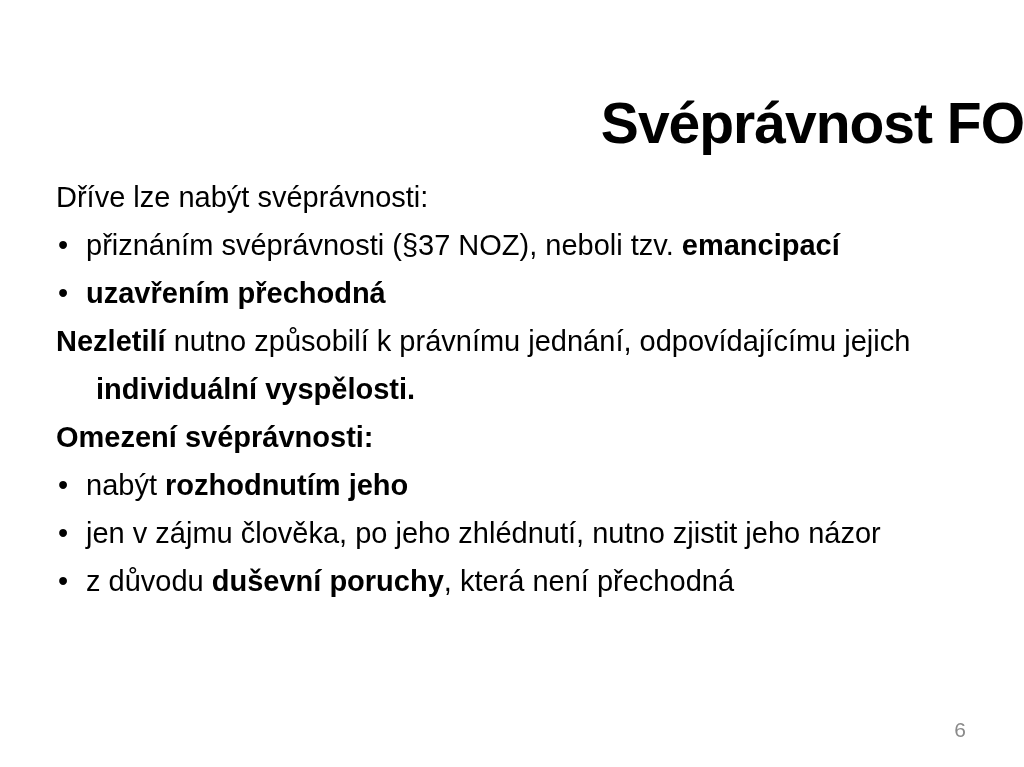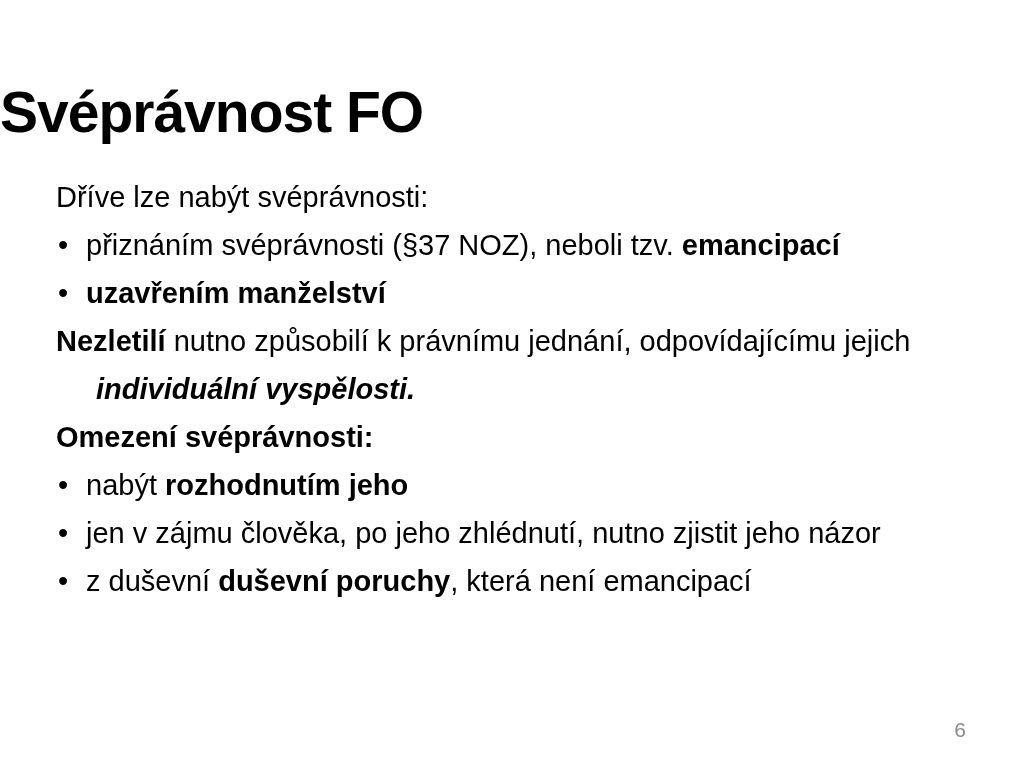--- a/index.html
+++ b/index.html
@@ -11,24 +11,24 @@
     position: relative;
     width: 1024px;
     height: 767px;
     background: #ffffff;
     overflow: hidden;
     font-family: "Liberation Sans", sans-serif;
     color: #000000;
   }
   .title {
     position: absolute;
-    top: 41px;
+    top: 52px;
     left: 0;
     width: 100%;
-    text-align: left;
+    text-align: right;
     font-weight: 700;
     font-size: 57px;
     line-height: 66px;
     letter-spacing: -1px;
     color: #000000;
   }
   .body-block {
     position: absolute;
     top: 173px;
     left: 56px;
@@ -47,21 +47,20 @@
   }
   .bullet-dot {
     position: absolute;
     left: 2px;
     top: 0;
     font-size: 29px;
     line-height: 48px;
   }
   .line.indent {
     padding-left: 40px;
-    font-style: italic;
   }
   .b {
     font-weight: 700;
   }
   .page-number {
     position: absolute;
     top: 717px;
     right: 58px;
     font-size: 21px;
     line-height: 1.2;
@@ -81,21 +80,21 @@
       <span>Dříve lze nabýt svéprávnosti:</span>
     </p>
 
     <p class="line bullet">
       <span class="bullet-dot">•</span>
       <span>přiznáním svéprávnosti (§37 NOZ), neboli tzv. </span><span class="b">emancipací</span>
     </p>
 
     <p class="line bullet">
       <span class="bullet-dot">•</span>
-      <span class="b">uzavřením manželství</span>
+      <span class="b">uzavřením přechodná</span>
     </p>
 
     <p class="line">
       <span class="b">Nezletilí</span><span> nutno způsobilí k právnímu jednání, odpovídajícímu jejich</span>
     </p>
 
     <p class="line indent">
       <span class="b">individuální vyspělosti.</span>
     </p>
 
@@ -108,20 +107,20 @@
       <span>nabýt </span><span class="b">rozhodnutím jeho</span>
     </p>
 
     <p class="line bullet">
       <span class="bullet-dot">•</span>
       <span>jen v zájmu člověka, po jeho zhlédnutí, nutno zjistit jeho názor</span>
     </p>
 
     <p class="line bullet">
       <span class="bullet-dot">•</span>
-      <span>z duševní </span><span class="b">duševní poruchy</span><span>, která není emancipací</span>
+      <span>z důvodu </span><span class="b">duševní poruchy</span><span>, která není přechodná</span>
     </p>
 
   </div>
 
   <div class="page-number">6</div>
 
 </div>
 
 </body></html>

